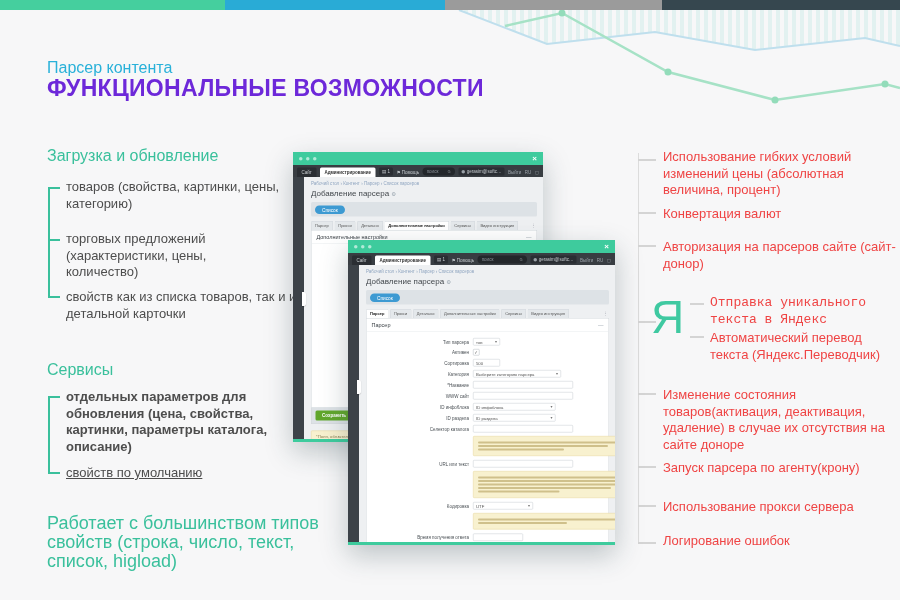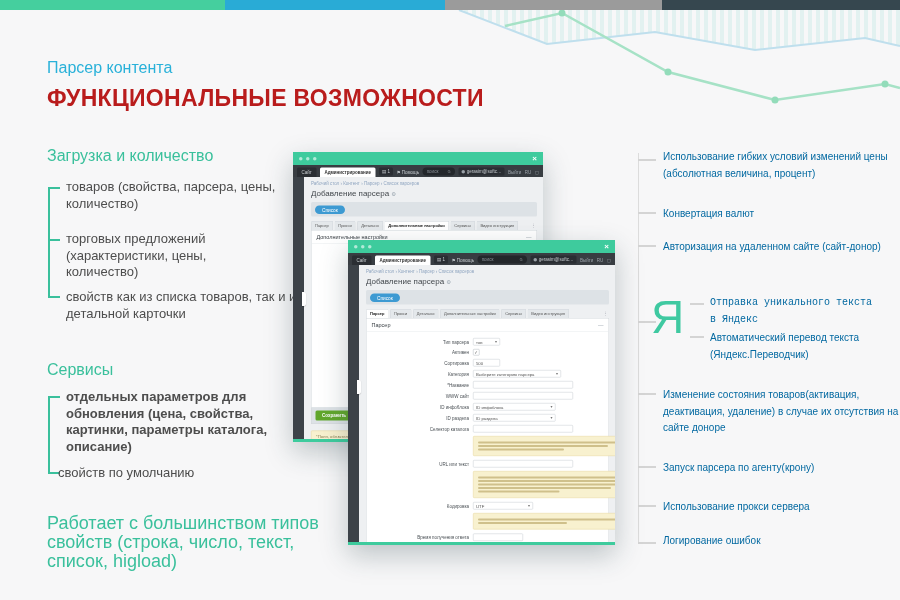--- a/index.html
+++ b/index.html
@@ -13,33 +13,33 @@
   .seg-teal{width:225px;background:#45cf9e;}
   .seg-blue{width:220px;background:#29abd6;}
   .seg-gray{width:217px;background:#9b9b9b;}
   .seg-dark{width:238px;background:#36474f;}
 
   
   #deco{left:450px;top:10px;pointer-events:none;}
 
   
   #kicker{left:47px;top:59px;font-size:16px;color:#29b1d9;}
-  #title{left:47px;top:85px;font-size:23px;font-weight:bold;color:#b91c1c;letter-spacing:.3px;}
+  #title{left:47px;top:75px;font-size:23px;font-weight:bold;color:#6d28d9;letter-spacing:.3px;}
 
   
   .group-h{font-size:16px;color:#3ac09c;}
   .l-item{font-size:13px;line-height:16.5px;color:#4d4d4d;}
   .teal-line{background:#3ac09c;width:2px;}
   .teal-tick{background:#3ac09c;height:2px;width:12px;}
   #footnote{left:47px;top:514px;width:300px;font-size:18px;line-height:19px;color:#3ac09c;}
 
   
   .r-line{background:#dcdcdc;width:1px;}
   .r-tick{background:#d4d4d4;height:2px;width:18px;}
-  .r-item{font-size:10px;line-height:16.5px;color:#0369a1;}
+  .r-item{font-size:13px;line-height:16.5px;color:#ef4444;}
   #ya-glyph{left:651px;top:294px;font-size:46px;line-height:46px;color:#3fc9a1;}
 
   
   .win{position:absolute;overflow:hidden;background:#eef0f2;
        box-shadow:0 10px 26px rgba(35,60,70,.28);}
   .win::after{content:"";position:absolute;left:0;right:0;bottom:0;height:3px;background:#3ecb9d;}
   #win-back{left:293px;top:152px;width:250px;height:290px;}
   #win-front{left:348px;top:240px;width:267px;height:305px;z-index:5;}
   .win-inner{transform:scale(0.5);transform-origin:0 0;}
   #win-back .win-inner{width:500px;height:580px;}
@@ -129,51 +129,51 @@
   <polyline points="505,26 562,13 668,72 775,100 885,84 900,88" fill="none" stroke="#a6e2c6" stroke-width="2.5"></polyline>
   <circle cx="562" cy="13" r="3.5" fill="#93dcba"></circle>
   <circle cx="668" cy="72" r="3.5" fill="#93dcba"></circle>
   <circle cx="775" cy="100" r="3.5" fill="#93dcba"></circle>
   <circle cx="885" cy="84" r="3.5" fill="#93dcba"></circle>
 </svg>
 
 <div id="kicker" class="abs">Парсер контента</div>
 <div id="title" class="abs">ФУНКЦИОНАЛЬНЫЕ ВОЗМОЖНОСТИ</div>
 
-<div class="abs group-h" style="left:47px;top:147px;">Загрузка и количество</div>
+<div class="abs group-h" style="left:47px;top:147px;">Загрузка и обновление</div>
 <div class="abs teal-line" style="left:48px;top:187px;height:111px;"></div>
 <div class="abs teal-tick" style="left:48px;top:187px;"></div>
 <div class="abs teal-tick" style="left:48px;top:239px;"></div>
 <div class="abs teal-tick" style="left:48px;top:296px;"></div>
-<div class="abs l-item" style="left:66px;top:179px;width:240px;">товаров (свойства, парсера, цены, количество)</div>
+<div class="abs l-item" style="left:66px;top:179px;width:240px;">товаров (свойства, картинки, цены, категорию)</div>
 <div class="abs l-item" style="left:66px;top:231px;width:200px;">торговых предложений (характеристики, цены, количество)</div>
 <div class="abs l-item" style="left:66px;top:289px;width:250px;">свойств как из списка товаров, так и из детальной карточки</div>
 
 <div class="abs group-h" style="left:47px;top:361px;">Сервисы</div>
 <div class="abs teal-line" style="left:48px;top:396px;height:78px;"></div>
 <div class="abs teal-tick" style="left:48px;top:396px;"></div>
 <div class="abs teal-tick" style="left:48px;top:472px;"></div>
 <div class="abs l-item" style="left:66px;top:389px;width:225px;font-weight:bold;">отдельных параметров для обновления (цена, свойства, картинки, параметры каталога, описание)</div>
-<div class="abs l-item" style="left:58px;top:465px;width:240px;">свойств по умолчанию</div>
+<div class="abs l-item" style="left:66px;top:465px;width:240px;text-decoration:underline;">свойств по умолчанию</div>
 
 <div id="footnote" class="abs">Работает с большинством типов свойств (строка, число, текст, список, higload)</div>
 
 <div class="abs r-line" style="left:638px;top:153px;height:391px;"></div>
 <div class="abs r-tick" style="left:638px;top:159px;"></div>
 <div class="abs r-tick" style="left:638px;top:212px;"></div>
 <div class="abs r-tick" style="left:638px;top:245px;"></div>
 <div class="abs r-tick" style="left:638px;top:321px;"></div>
 <div class="abs r-tick" style="left:638px;top:393px;"></div>
 <div class="abs r-tick" style="left:638px;top:466px;"></div>
 <div class="abs r-tick" style="left:638px;top:505px;"></div>
 <div class="abs r-tick" style="left:638px;top:542px;"></div>
 
 <div class="abs r-item" style="left:663px;top:149px;width:235px;">Использование гибких условий изменений цены (абсолютная величина, процент)</div>
 <div class="abs r-item" style="left:663px;top:206px;width:235px;">Конвертация валют</div>
-<div class="abs r-item" style="left:663px;top:239px;width:235px;">Авторизация на удаленном сайте (сайт-донор)</div>
+<div class="abs r-item" style="left:663px;top:239px;width:235px;">Авторизация на парсеров сайте (сайт-донор)</div>
 
 <div id="ya-glyph" class="abs">Я</div>
 <div class="abs r-tick" style="left:690px;top:303px;width:14px;"></div>
 <div class="abs r-tick" style="left:690px;top:336px;width:14px;"></div>
 <div class="abs r-item" style="left:710px;top:295px;width:165px;font-family:Liberation Mono, monospace;">Отправка уникального текста в Яндекс</div>
 <div class="abs r-item" style="left:710px;top:330px;width:190px;">Автоматический перевод текста (Яндекс.Переводчик)</div>
 
 <div class="abs r-item" style="left:663px;top:387px;width:240px;">Изменение состояния товаров(активация, деактивация, удаление) в случае их отсутствия на сайте доноре</div>
 <div class="abs r-item" style="left:663px;top:460px;width:240px;">Запуск парсера по агенту(крону)</div>
 <div class="abs r-item" style="left:663px;top:499px;width:240px;">Использование прокси сервера</div>

